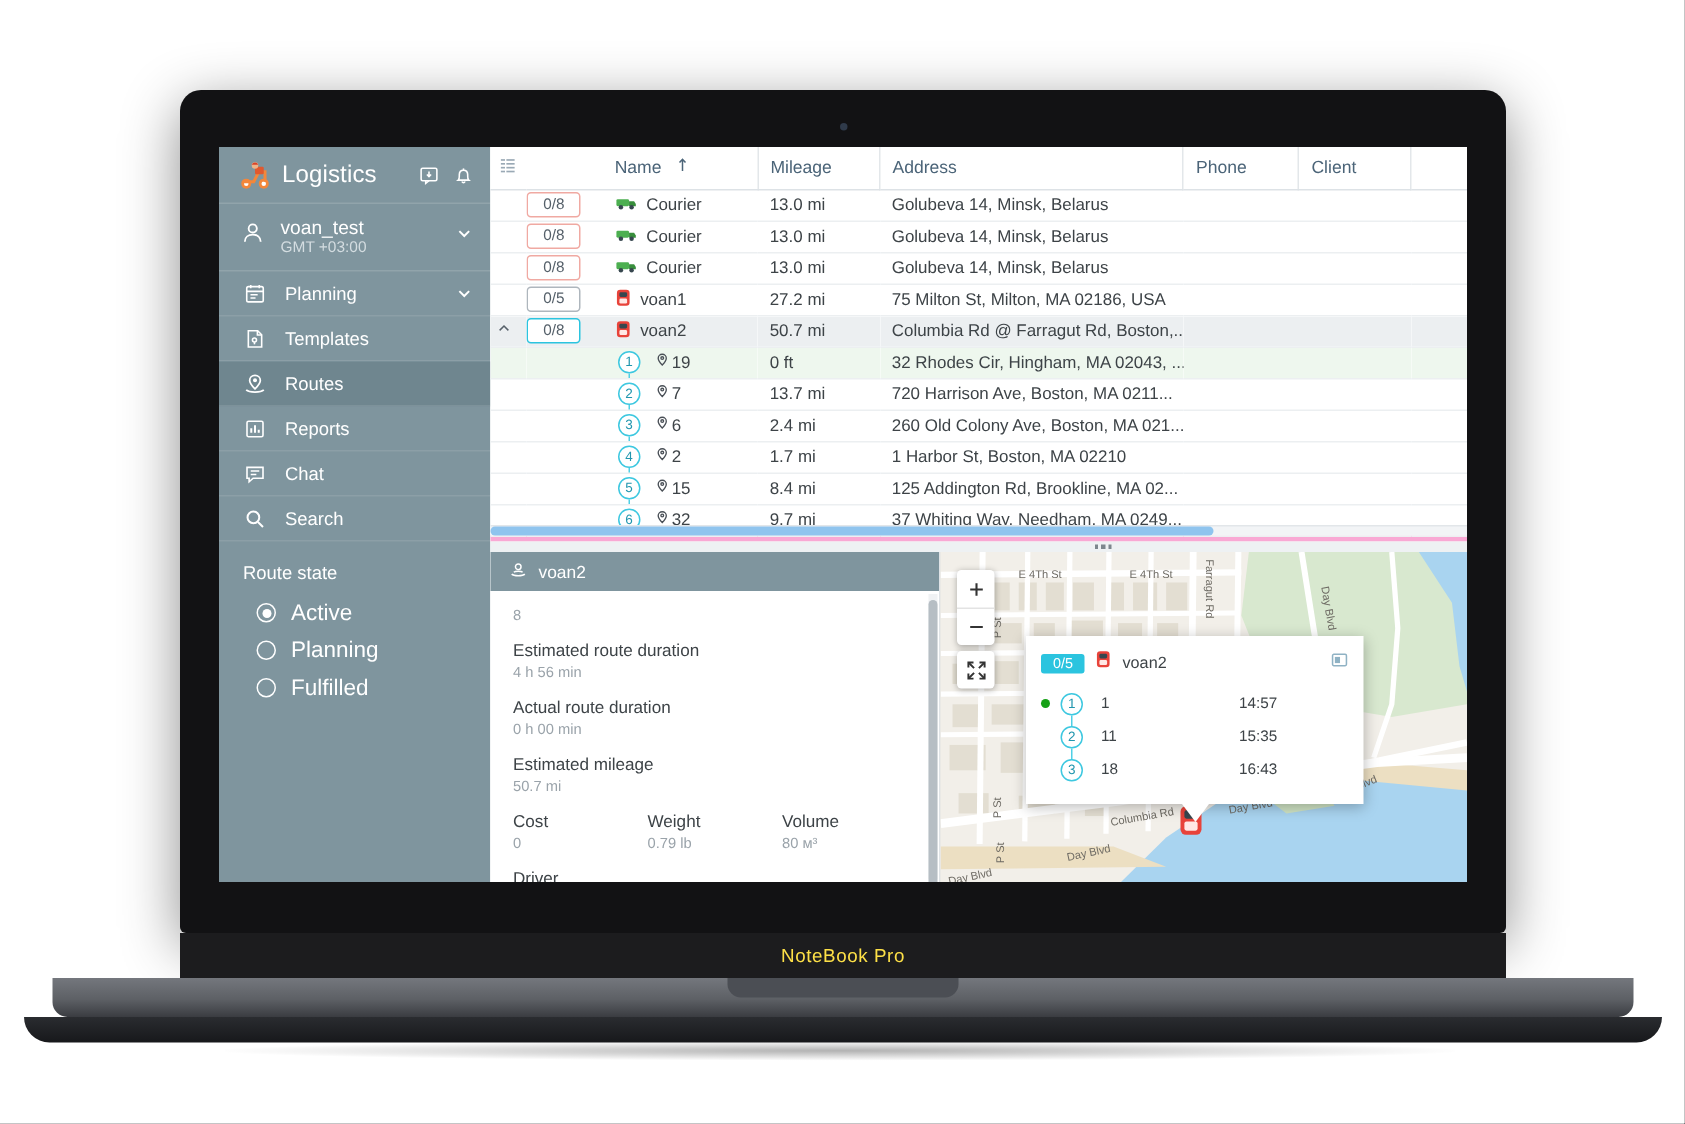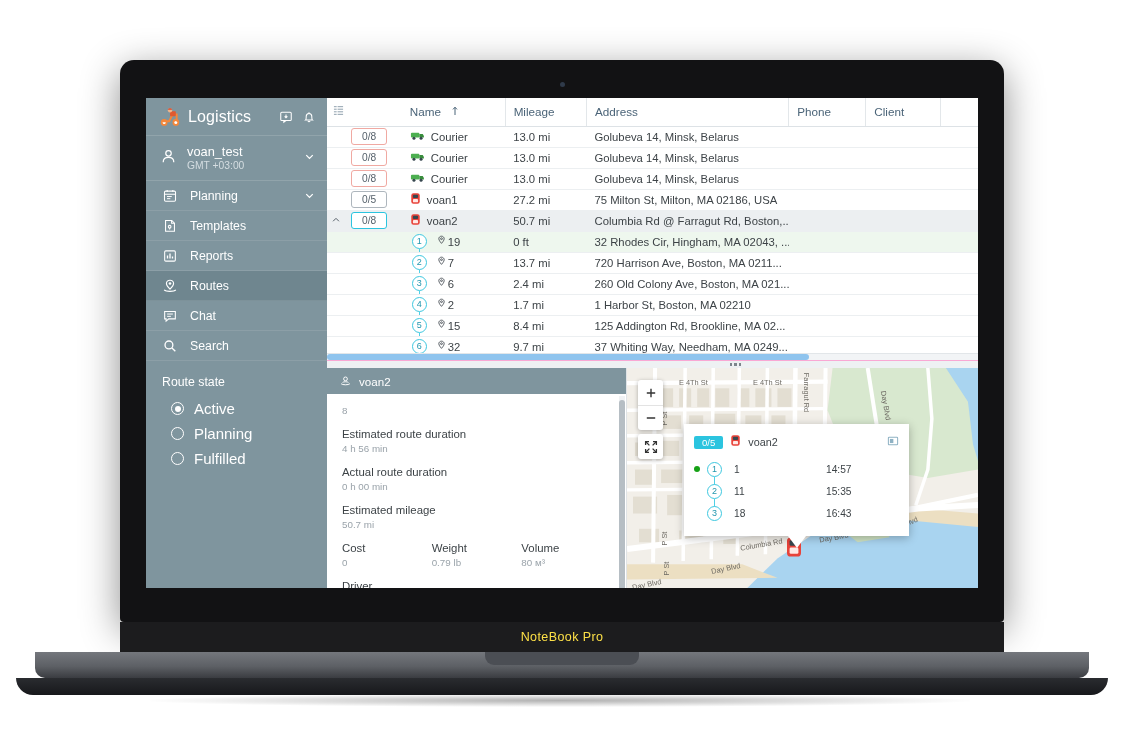--- a/index.html
+++ b/index.html
@@ -107,21 +107,21 @@
     border: 1.6px solid #fff; flex: 0 0 13px;
     display: flex; align-items: center; justify-content: center;
   }
   .radio .dot { width: 6px; height: 6px; border-radius: 50%; background: #fff; }
 
   
   #right { flex: 1; display: flex; flex-direction: column; min-width: 0; background: #fff; }
 
   
   #table-area { height: 263px; flex: 0 0 263px; display: flex; flex-direction: column;
-                background: #fff; border-bottom: 1px solid #f9a8d4; position: relative; }
+                background: #fff; border-bottom: 4px solid #f9a8d4; position: relative; }
   .tbl { width: 100%; border-collapse: collapse; table-layout: fixed; }
   .tbl th {
     height: 28px; text-align: left; font-weight: normal;
     font-size: 11.7px; color: #4b6478;
     border-bottom: 1px solid #dde2e6; border-right: 1px solid #e3e7ea;
     padding: 0 8px; background: #fff; vertical-align: middle;
   }
   .tbl th.c-grip { width: 22px; padding: 0 0 0 6px; border-right: none; }
   .tbl th.c-badge { width: 46px; border-right: none; }
   .tbl th.c-name { width: 94px; }
@@ -361,39 +361,39 @@
                 <svg width="16" height="16" viewBox="0 0 18 18" fill="none" stroke="#fff" stroke-width="1.2">
                   <path d="M4 2.8 L11 2.8 L14 5.8 L14 15 L4 15 Z"></path>
                   <path d="M10.8 2.8 L10.8 6 L14 6"></path>
                   <circle cx="8.6" cy="9.8" r="1.5"></circle>
                   <path d="M8.6 11.3 L8.6 13"></path>
                 </svg>
               </span>
               <span class="ni-label">Templates</span>
             </div>
 
-            <div class="nav-item">
-              <span>
-                <svg width="16" height="16" viewBox="0 0 18 18" fill="none" stroke="#fff" stroke-width="1.2">
-                  <rect x="3" y="3.2" width="12" height="11.6" rx="1.2"></rect>
-                  <path d="M6.2 11.8 L6.2 8.4 M9 11.8 L9 6.2 M11.8 11.8 L11.8 9.6" stroke-width="1.5"></path>
-                </svg>
-              </span>
-              <span class="ni-label">Reports</span>
-            </div>
-
             <div class="nav-item active">
               <span>
                 <svg width="16" height="16" viewBox="0 0 18 18" fill="#fff">
                   <path d="M9 2.5 C6.7 2.5 5 4.2 5 6.3 C5 8.6 9 12.6 9 12.6 C9 12.6 13 8.6 13 6.3 C13 4.2 11.3 2.5 9 2.5 Z" fill="none" stroke="#fff" stroke-width="1.3"></path>
                   <circle cx="9" cy="6.2" r="1.5"></circle>
                   <path d="M2.4 13.4 C4.6 15.6 13.4 15.6 15.6 13.4" fill="none" stroke="#fff" stroke-width="1.3"></path>
                 </svg>
               </span>
               <span class="ni-label">Routes</span>
+            </div>
+
+            <div class="nav-item">
+              <span>
+                <svg width="16" height="16" viewBox="0 0 18 18" fill="none" stroke="#fff" stroke-width="1.2">
+                  <rect x="3" y="3.2" width="12" height="11.6" rx="1.2"></rect>
+                  <path d="M6.2 11.8 L6.2 8.4 M9 11.8 L9 6.2 M11.8 11.8 L11.8 9.6" stroke-width="1.5"></path>
+                </svg>
+              </span>
+              <span class="ni-label">Reports</span>
             </div>
 
             <div class="nav-item">
               <span>
                 <svg width="16" height="16" viewBox="0 0 18 18" fill="none" stroke="#fff" stroke-width="1.2">
                   <path d="M3 4 L15 4 L15 12.2 L7.6 12.2 L4.6 14.8 L4.6 12.2 L3 12.2 Z"></path>
                   <path d="M5.8 6.8 L12.2 6.8 M5.8 9.4 L10 9.4" stroke-width="1.1"></path>
                 </svg>
               </span>
               <span class="ni-label">Chat</span>

